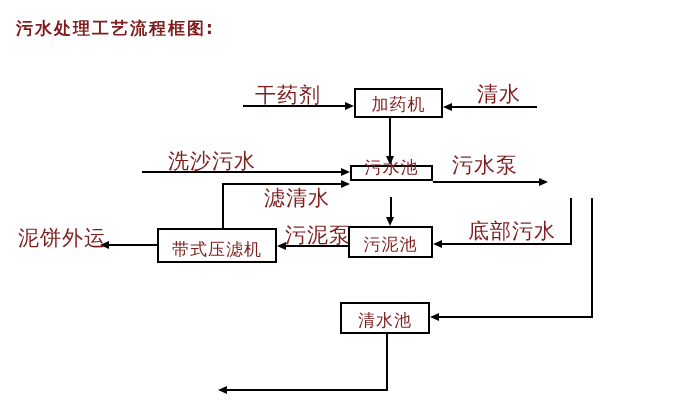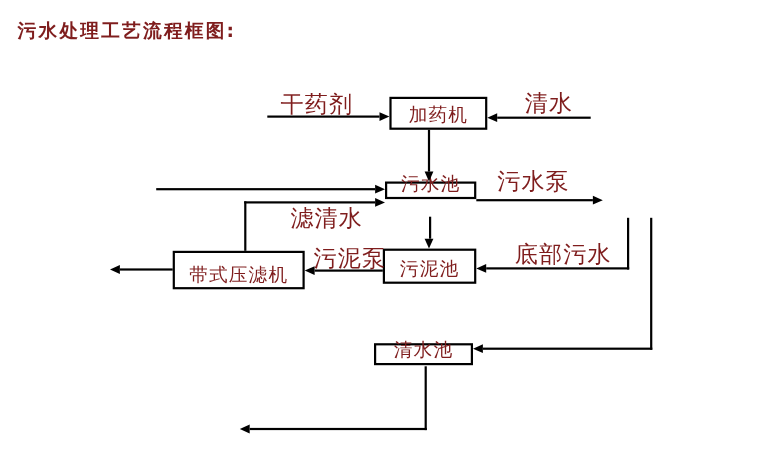--- a/index.html
+++ b/index.html
@@ -39,30 +39,32 @@
   </div>
   <div class="node" style="left:350px;top:165px;width:83px;height:16px">
     <span>污水池</span>
   </div>
   <div class="node" style="left:348px;top:226px;width:85px;height:32px">
     <span>污泥池</span>
   </div>
   <div class="node" style="left:157px;top:228px;width:120px;height:35px">
     <span>带式压滤机</span>
   </div>
-  <div class="node" style="left:340px;top:312px;width:90px;height:20px">
+  <div class="node" style="left:340px;top:302px;width:90px;height:32px">
     <span>清水池</span>
   </div>
 
   <div class="lbl" style="left:255px;top:84px">干药剂</div>
   <div class="lbl" style="left:477px;top:83px">清水</div>
+  <div class="lbl" style="left:168px;top:150px">洗沙污水</div>
   <div class="lbl" style="left:264px;top:187px">滤清水</div>
   <div class="lbl" style="left:452px;top:154px">污水泵</div>
   <div class="lbl" style="left:285px;top:224px">污泥泵</div>
   <div class="lbl" style="left:468px;top:220px">底部污水</div>
+  <div class="lbl" style="left:18px;top:227px">泥饼外运</div>
 
   <div class="h" style="left:243px;top:105px;width:102px"></div>
   <div class="ar r" style="left:345px;top:102px"></div>
 
   <div class="h" style="left:452px;top:106px;width:85px"></div>
   <div class="ar l" style="left:443px;top:103px"></div>
 
   <div class="v" style="left:389px;top:118px;height:38px"></div>
   <div class="ar d" style="left:386px;top:156px"></div>
 

